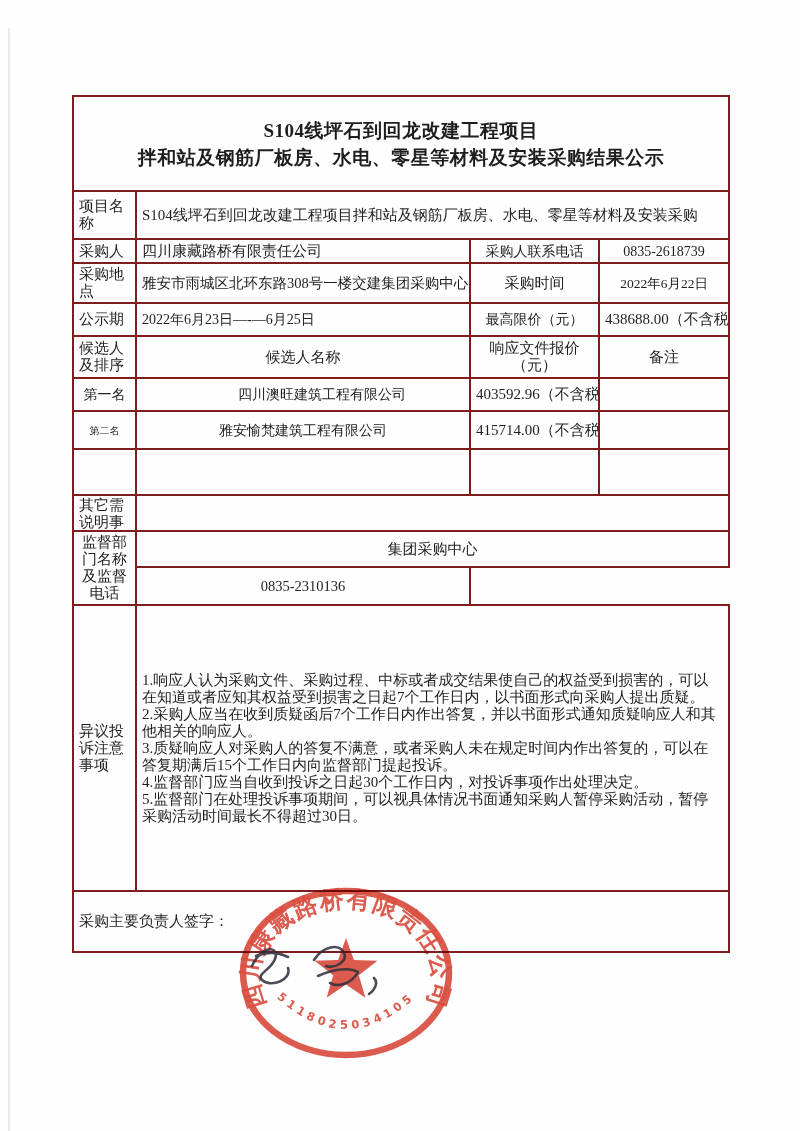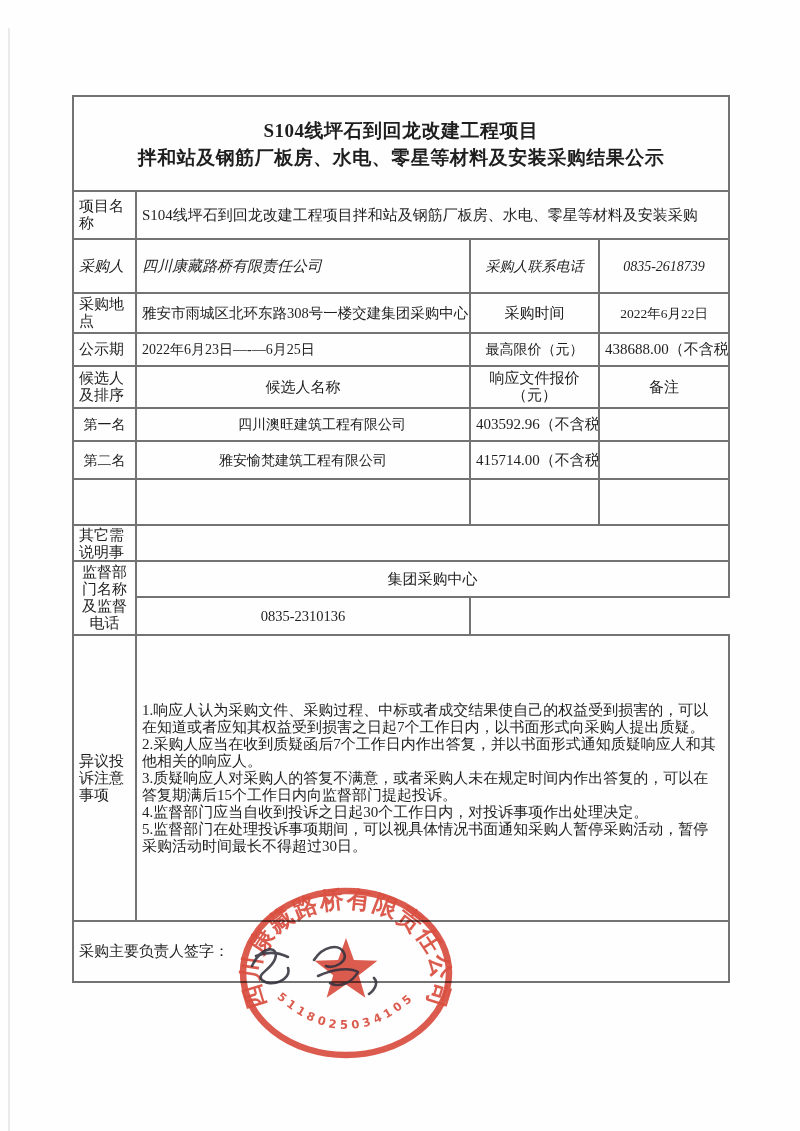--- a/index.html
+++ b/index.html
@@ -10,21 +10,21 @@
     color:#1e1e1e;
     overflow:hidden;
   }
   .page{position:absolute;inset:0;background:#fefefe;}
   .page-edge{position:absolute;left:8px;top:28px;bottom:0;width:2px;background:rgba(60,60,70,0.10);}
   table.doc{
     position:absolute;left:72px;top:95px;width:656px;
     border-collapse:collapse;table-layout:fixed;
   }
   table.doc td{
-    border:2px solid #737373;
+    border:2px solid #7f1d1d;
     vertical-align:middle;
     padding:2px 5px;
     font-size:15px;line-height:17px;
     overflow:hidden;
   }
   .title-cell{height:89px;text-align:center;}
   .title-line{font-weight:bold;font-size:19px;line-height:27px;letter-spacing:0.5px;}
   .lbl{text-align:left;margin-left:45px;}
   .ctr{text-align:center;}
   .nowrap{white-space:nowrap;}
@@ -58,21 +58,21 @@
         <div class="title-line">S104线坪石到回龙改建工程项目</div>
         <div class="title-line">拌和站及钢筋厂板房、水电、零星等材料及安装采购结果公示</div>
       </td>
     </tr>
 
     <tr style="height:48px;">
       <td class="lbl">项目名称</td>
       <td class="val-left" colspan="3">S104线坪石到回龙改建工程项目拌和站及钢筋厂板房、水电、零星等材料及安装采购</td>
     </tr>
 
-    <tr style="height:54px;font-style:italic;">
+    <tr style="height:24px;">
       <td class="lbl">采购人</td>
       <td class="val-left">四川康藏路桥有限责任公司</td>
       <td class="ctr nowrap" style="font-size:14px;">采购人联系电话</td>
       <td class="ctr nowrap" style="font-size:14px;">0835-2618739</td>
     </tr>
 
     <tr style="height:40px;">
       <td class="lbl">采购地点</td>
       <td class="val-left" style="font-size:14.5px;">雅安市雨城区北环东路308号一楼交建集团采购中心</td>
       <td class="ctr">采购时间</td>
@@ -94,21 +94,21 @@
     </tr>
 
     <tr style="height:33px;">
       <td class="ctr" style="font-size:14px;">第一名</td>
       <td class="ctr" style="font-size:14px;padding-left:43px;">四川澳旺建筑工程有限公司</td>
       <td class="ctr nowrap small-num">403592.96（不含税）</td>
       <td class="ctr"></td>
     </tr>
 
     <tr style="height:38px;">
-      <td class="ctr" style="font-size:14px;">第二名</td>
+      <td class="ctr" style="font-size:10px;">第二名</td>
       <td class="ctr" style="font-size:14px;">雅安愉梵建筑工程有限公司</td>
       <td class="ctr nowrap small-num">415714.00（不含税）</td>
       <td class="ctr"></td>
     </tr>
 
     <tr style="height:46px;">
       <td class="ctr"></td>
       <td class="ctr"></td>
       <td class="ctr"></td>
       <td class="ctr"></td>

